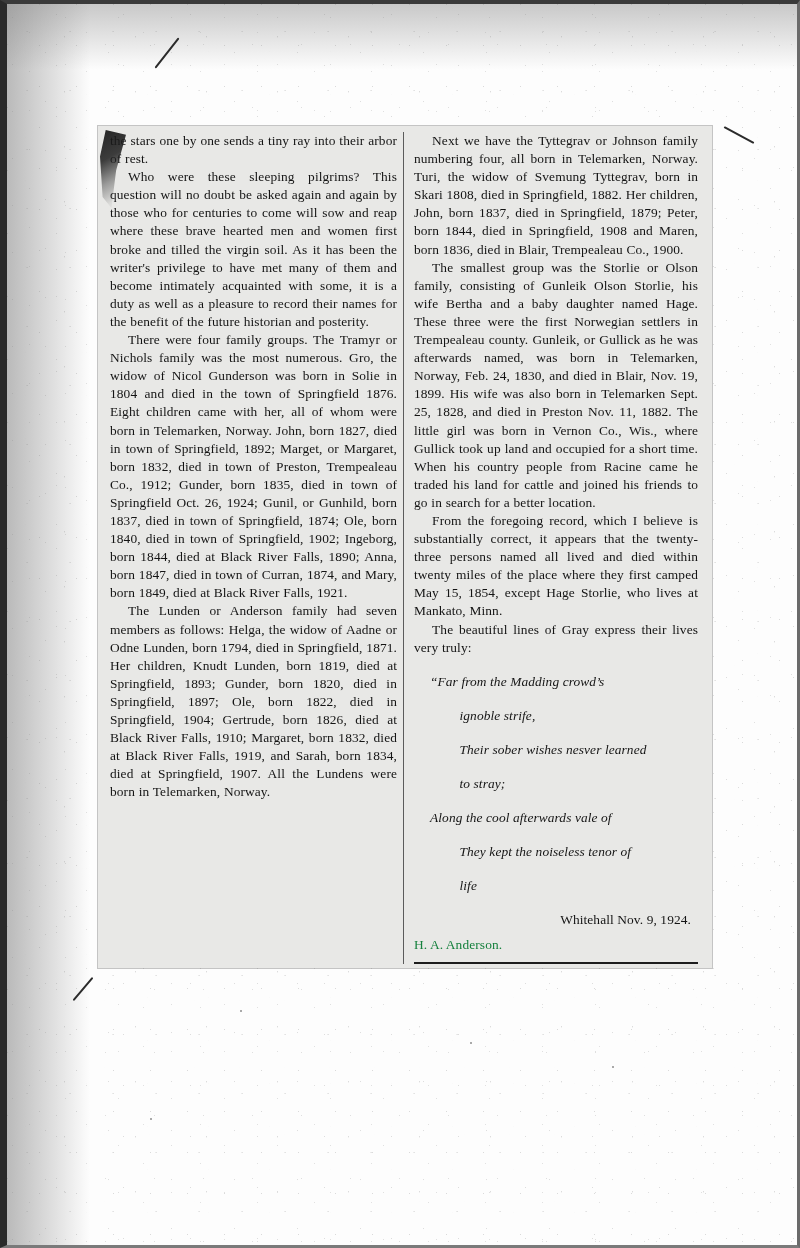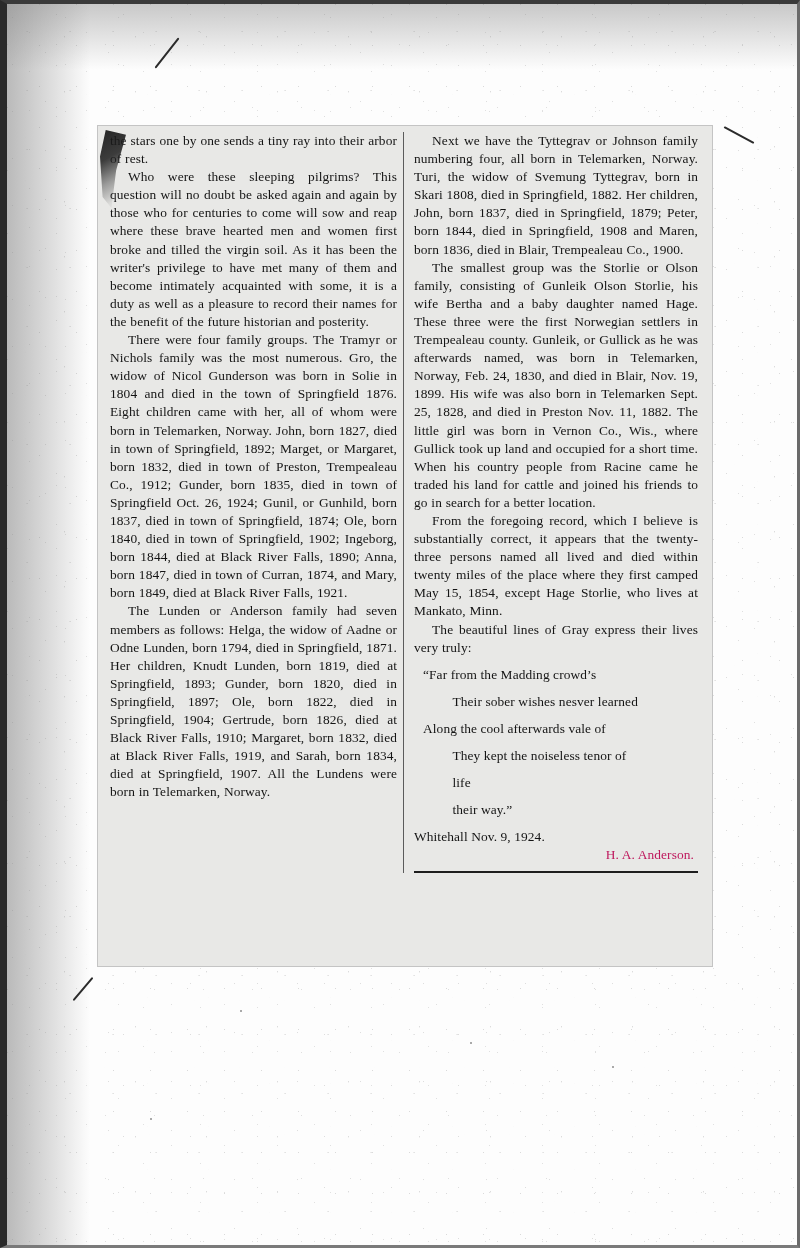--- a/index.html
+++ b/index.html
@@ -106,44 +106,44 @@
     text-align-last: left;
     color: #141414;
     text-indent: 1.35em;
     word-spacing: .02em;
     letter-spacing: .1px;
   }
   p.para.noindent { text-indent: 0; }
 
   
   p.verse {
-    margin: 9px;
+    margin: 16px;
     font-size: 13.4px;
     line-height: 18.1px;
     text-align: left;
     color: #141414;
     letter-spacing: .1px;
+    font-style: italic;
   }
   p.verse.hang { padding-left: 2.2em; }
   p.verse.flush { padding-left: 0; }
 
   p.signoff {
-    margin: 0;
+    margin: 7px;
     font-size: 13.4px;
     line-height: 18.1px;
     color: #141414;
-    text-align: left;
+    text-align: right;
     letter-spacing: .1px;
   }
   p.byline {
     margin: 0;
     font-size: 13.4px;
     line-height: 18.1px;
-    color: #be185d;
-    text-align: right;
+    color: #15803d;
     padding-right: 4px;
     letter-spacing: .1px;
   }
 
   .col-right .endrule {
     margin-top: 7px;
     height: 0;
     border-top: 2px solid #1d1d1d;
   }
 
@@ -231,25 +231,26 @@
         <p class="para">The Lunden or Anderson family had seven members as follows: Helga, the widow of Aadne or Odne Lunden, born 1794, died in Springfield, 1871. Her children, Knudt Lunden, born 1819, died at Springfield, 1893; Gunder, born 1820, died in Springfield, 1897; Ole, born 1822, died in Springfield, 1904; Gertrude, born 1826, died at Black River Falls, 1910; Margaret, born 1832, died at Black River Falls, 1919, and Sarah, born 1834, died at Springfield, 1907. All the Lundens were born in Telemarken, Norway.</p>
       </div>
 
       <div class="col col-right">
         <p class="para">Next we have the Tyttegrav or Johnson family numbering four, all born in Telemarken, Norway. Turi, the widow of Svemung Tyttegrav, born in Skari 1808, died in Springfield, 1882. Her children, John, born 1837, died in Springfield, 1879; Peter, born 1844, died in Springfield, 1908 and Maren, born 1836, died in Blair, Trempealeau Co., 1900.</p>
         <p class="para">The smallest group was the Storlie or Olson family, consisting of Gunleik Olson Storlie, his wife Bertha and a baby daughter named Hage. These three were the first Norwegian settlers in Trempealeau county. Gunleik, or Gullick as he was afterwards named, was born in Telemarken, Norway, Feb. 24, 1830, and died in Blair, Nov. 19, 1899. His wife was also born in Telemarken Sept. 25, 1828, and died in Preston Nov. 11, 1882. The little girl was born in Vernon Co., Wis., where Gullick took up land and occupied for a short time. When his country people from Racine came he traded his land for cattle and joined his friends to go in search for a better location.</p>
         <p class="para">From the foregoing record, which I believe is substantially correct, it appears that the twenty-three persons named all lived and died within twenty miles of the place where they first camped May 15, 1854, except Hage Storlie, who lives at Mankato, Minn.</p>
         <p class="para">The beautiful lines of Gray express their lives very truly:</p>
 
         <p class="verse flush">“Far from the Madding crowd’s</p>
+        <p class="verse hang">ignoble strife,</p>
         <p class="verse hang">Their sober wishes nesver learned</p>
+        <p class="verse hang">to stray;</p>
         <p class="verse flush">Along the cool afterwards vale of</p>
         <p class="verse hang">They kept the noiseless tenor of</p>
         <p class="verse hang">life</p>
-        <p class="verse hang">their way.”</p>
 
         <p class="signoff">Whitehall Nov. 9, 1924.</p>
         <p class="byline">H. A. Anderson.</p>
 
         <div class="endrule"></div>
       </div>
 
     </div>
   </div>
 

